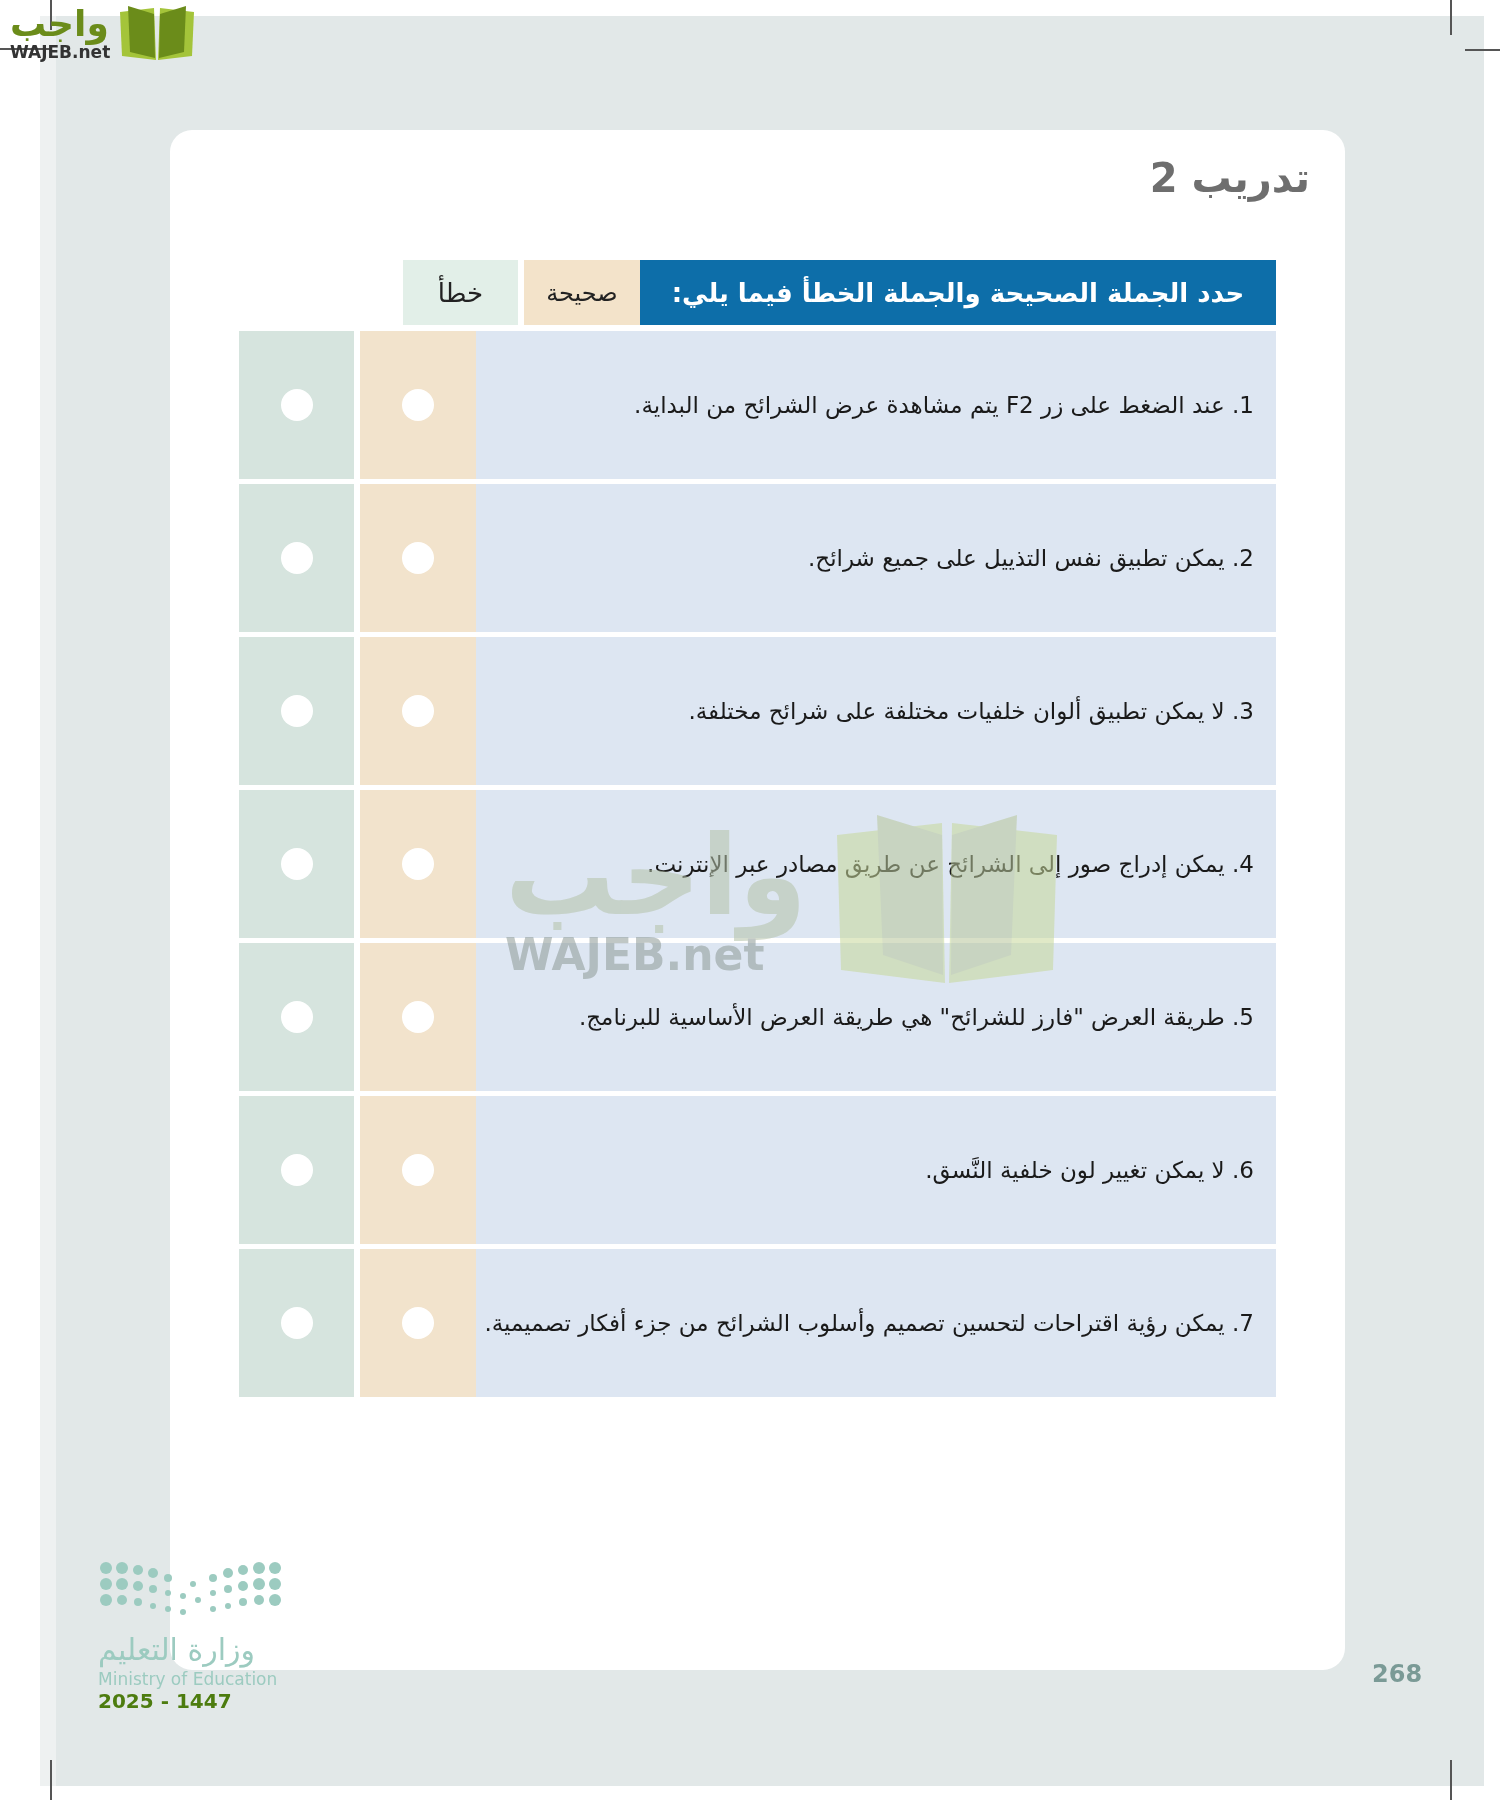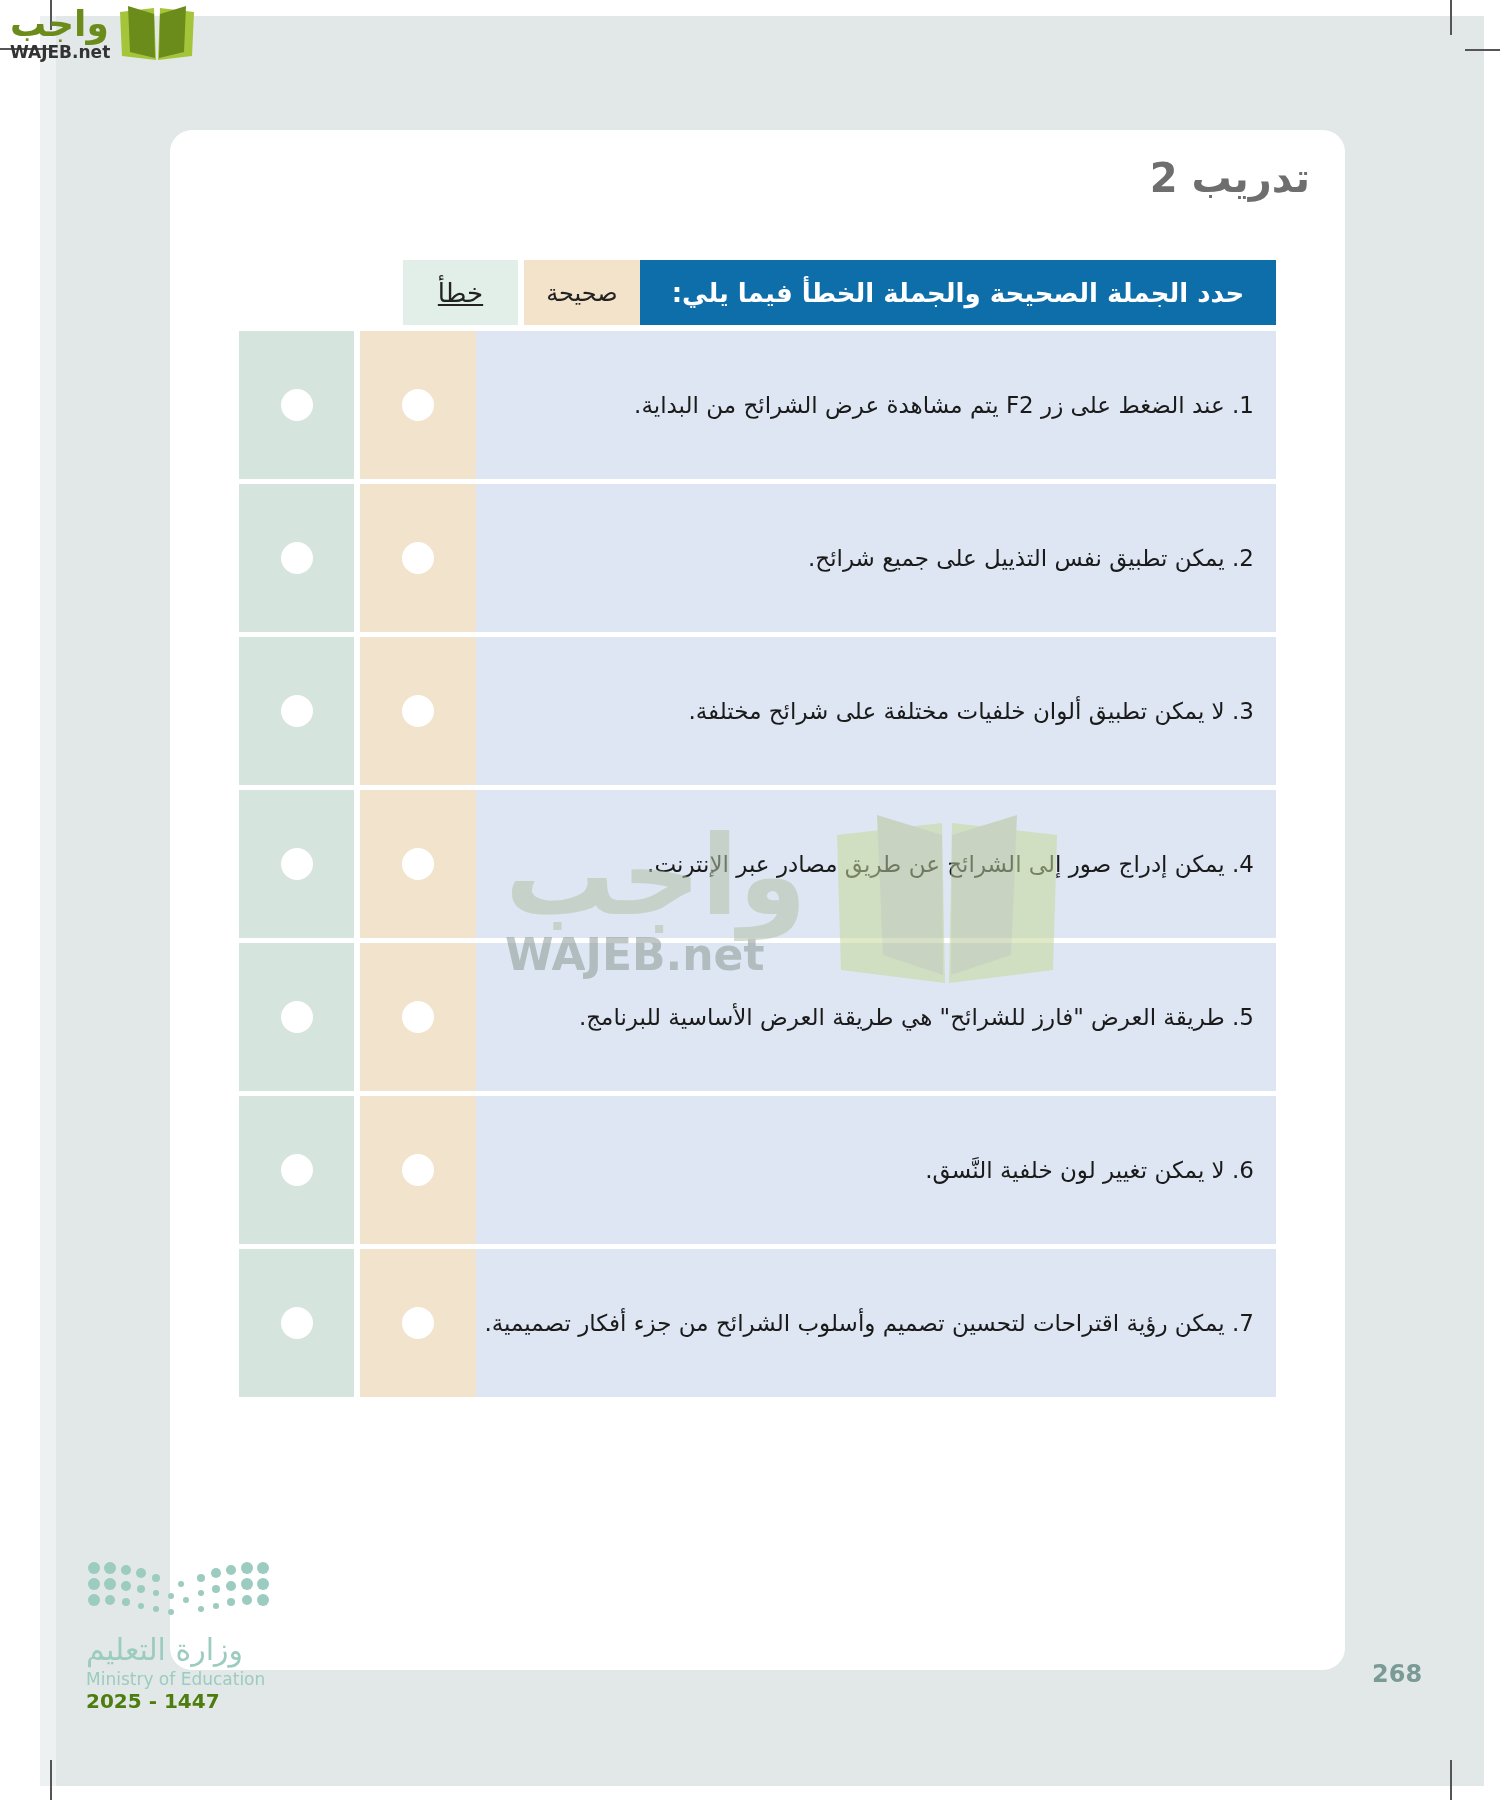--- a/index.html
+++ b/index.html
@@ -6,37 +6,37 @@
   body{width:1500px;height:1800px;background:#ffffff;position:relative;overflow:hidden;font-family:"DejaVu Sans",sans-serif;}
   .page-bg{position:absolute;left:56px;top:16px;width:1428px;height:1770px;background:#e2e8e8;}
   .left-strip{position:absolute;left:40px;top:16px;width:16px;height:1770px;background:#eef1f1;}
   .crop{position:absolute;background:#555;}
   .card{position:absolute;left:170px;top:130px;width:1175px;height:1540px;background:#ffffff;border-radius:22px;}
   .title{position:absolute;right:190px;top:155px;font-size:40px;font-weight:bold;color:#6e6e6e;direction:rtl;}
   .table{position:absolute;left:233px;top:260px;width:1043px;}
   .hdr-row{display:flex;flex-direction:row-reverse;height:65px;margin-bottom:6px;}
   .hdr-q{width:636px;background:#0d6ea9;color:#fff;font-size:26px;font-weight:bold;display:flex;align-items:center;justify-content:center;direction:rtl;}
   .hdr-t{width:116px;margin-left:6px;background:#f3e3ca;display:flex;align-items:center;justify-content:center;font-size:24px;color:#222;}
-  .hdr-f{width:115px;margin-left:6px;background:#e2efe8;display:flex;align-items:center;justify-content:center;font-size:26px;color:#222;text-decoration:underline;}
+  .hdr-f{width:115px;margin-left:6px;background:#e2efe8;display:flex;align-items:center;justify-content:center;font-size:26px;color:#222;}
   .row{display:flex;flex-direction:row-reverse;height:148px;margin-bottom:5px;}
   .q{width:800px;background:#dde6f2;display:flex;align-items:center;justify-content:flex-start;padding-right:22px;box-sizing:border-box;direction:rtl;font-size:23px;color:#1a1a1a;}
   .t{width:116px;margin-left:6px;background:#f2e3cc;display:flex;align-items:center;justify-content:center;}
   .f{width:115px;margin-left:6px;background:#d6e4de;display:flex;align-items:center;justify-content:center;}
   .radio{width:32px;height:32px;border-radius:50%;background:#ffffff;}
   .logo{position:absolute;left:10px;top:4px;display:flex;align-items:center;}
   .logo-text{display:flex;flex-direction:column;align-items:flex-start;}
   .logo-ar{font-size:36px;font-weight:bold;color:#6b8c1a;line-height:38px;}
   .logo-en{font-size:17px;font-weight:bold;color:#333;line-height:18px;}
   .book{width:78px;height:58px;margin-left:8px;}
   .watermark{position:absolute;left:505px;top:815px;opacity:0.55;display:flex;align-items:center;}
   .wm-text{display:flex;flex-direction:column;}
   .wm-ar{font-size:110px;font-weight:bold;color:#b4c2a8;line-height:110px;}
   .wm-en{font-size:44px;font-weight:bold;color:#8e9a96;line-height:48px;}
   .wm-book{width:220px;height:170px;margin-left:30px;}
-  .moe{position:absolute;left:86px;top:1560px;width:200px;}
+  .moe{position:absolute;left:98px;top:1560px;width:200px;}
   .moe-dots{width:185px;height:60px;}
   .moe-ar{font-size:30px;color:#9ccbc0;direction:rtl;text-align:left;margin-top:8px;}
   .moe-en{font-size:17px;color:#9ccbc0;margin-top:2px;}
   .moe-year{font-size:20px;color:#4d7c0f;font-weight:bold;}
   .page-num{position:absolute;left:1372px;top:1660px;font-size:24px;font-weight:bold;color:#7a9a96;}
 </style>
 </head>
 <body>
 
 <div class="left-strip"></div>

